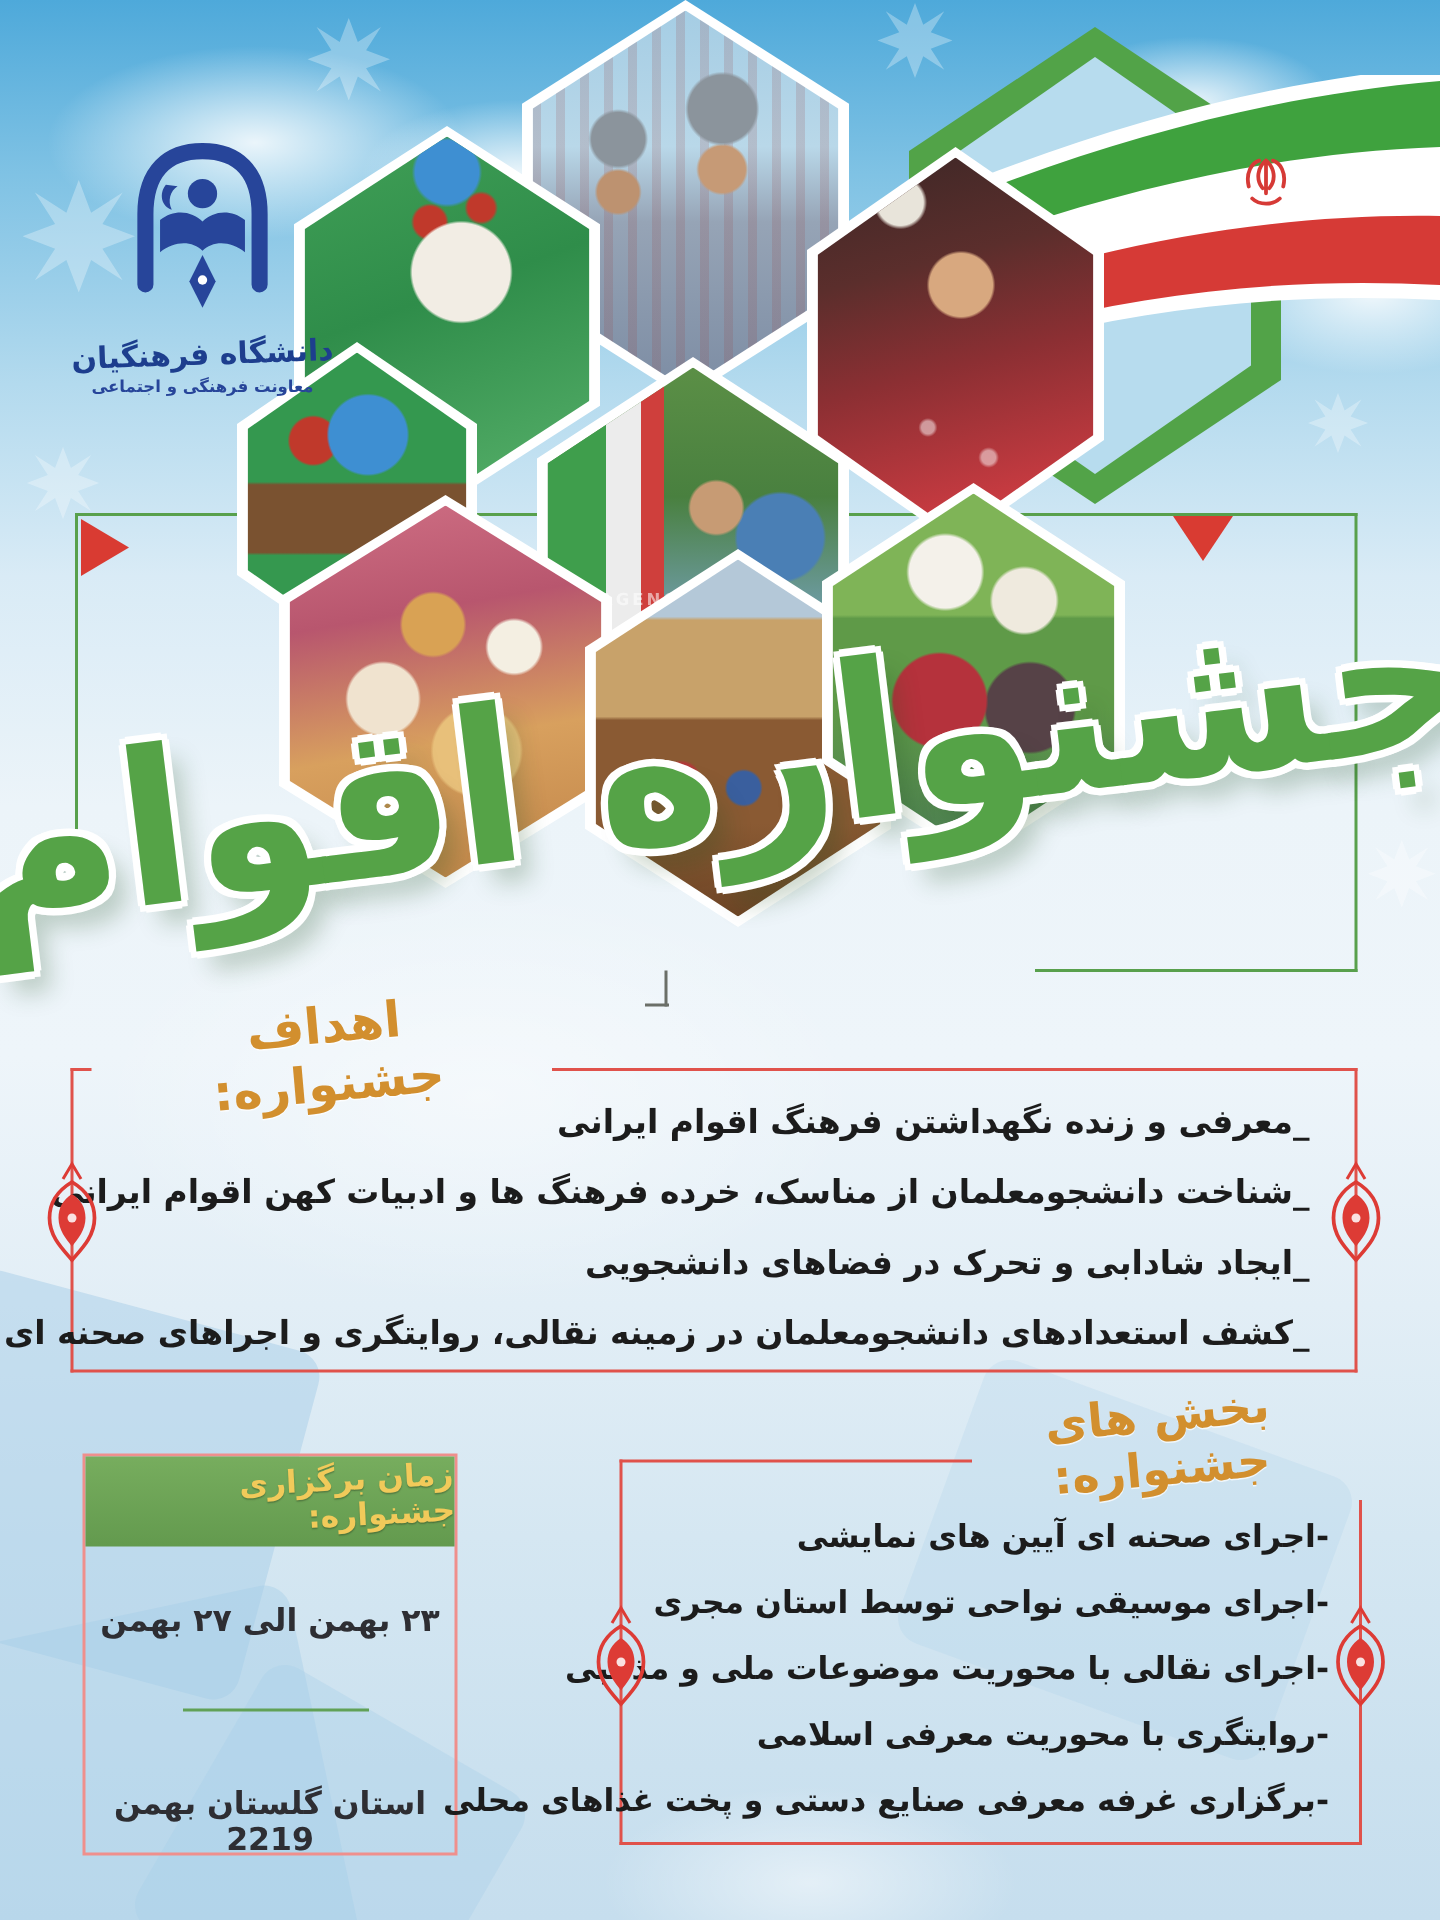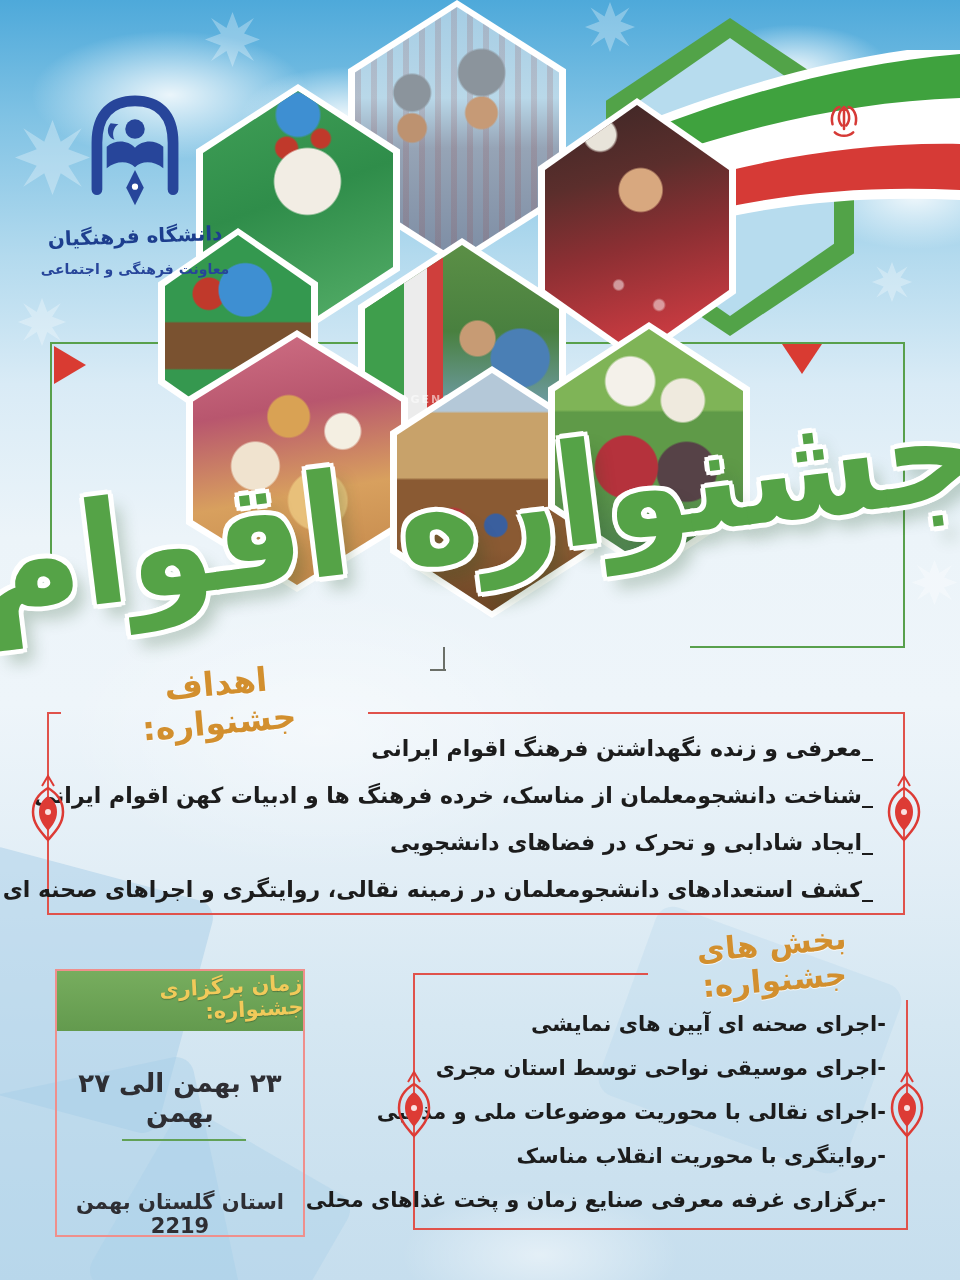--- a/index.html
+++ b/index.html
@@ -25,21 +25,21 @@
   .hex-inner{position:absolute;inset:7px;}
   .hex-ring-outer{position:absolute;background:#52a348;z-index:2;}
   .hex-ring-inner{position:absolute;inset:20px;background:#b7dcee;}
   .watermark{position:absolute;left:18%;top:60%;color:rgba(255,255,255,.55);font-size:11px;letter-spacing:2px;font-weight:bold;}
   
   #flag-ribbon{position:absolute;left:612px;top:50px;width:348px;height:190px;z-index:2;}
   
   #logo-block{position:absolute;left:40px;top:92px;width:190px;z-index:3;text-align:center;}
   #logo-mark{margin:0 auto;width:112px;height:122px;}
   .logo-org{color:#1d3e8e;font-weight:bold;font-size:20px;transform:rotate(-2deg);margin-top:6px;}
-  .logo-dept{color:#27459a;font-weight:bold;font-size:14px;margin-top:13px;}
+  .logo-dept{color:#27459a;font-weight:bold;font-size:11px;margin-top:3px;}
   
   #main-title{
     position:absolute;left:-20px;top:352px;width:1000px;height:310px;z-index:6;
     display:flex;align-items:center;justify-content:center;pointer-events:none;
   }
   #main-title span{
     display:block;transform:rotate(-7deg) scaleX(.97);
     font-size:142px;font-weight:bold;color:#55a347;white-space:nowrap;direction:rtl;
     text-shadow:-5px 0 0 #fff,5px 0 0 #fff,0 -5px 0 #fff,0 5px 0 #fff,
       -4px -4px 0 #fff,4px -4px 0 #fff,-4px 4px 0 #fff,4px 4px 0 #fff,
@@ -286,25 +286,25 @@
     <path d="M20 14 C30 20 35 28 35 38 C35 50 27 58 20 66 C13 58 5 50 5 38 C5 28 10 20 20 14 Z" fill="none" stroke="#dd3b35" stroke-width="2.5"></path>
     <path d="M20 22 C26 26 29 31 29 38 C29 46 24 52 20 57 C16 52 11 46 11 38 C11 31 14 26 20 22 Z" fill="#dd3b35"></path>
     <circle cx="20" cy="38" r="3" fill="#ffffff" opacity=".85"></circle>
       </svg>
   </div>
 
   <div id="sections-list" class="list" style="left:428px;top:1012px;width:458px;height:200px;">
     <div class="item">-اجرای صحنه ای آیین های نمایشی</div>
     <div class="item">-اجرای موسیقی نواحی توسط استان مجری</div>
     <div class="item">-اجرای نقالی با محوریت موضوعات ملی و مذهبی</div>
-    <div class="item">-روایتگری با محوریت انقلاب مناسک</div>
-    <div class="item">-برگزاری غرفه معرفی صنایع زمان و پخت غذاهای محلی</div>
+    <div class="item">-روایتگری با محوریت معرفی اسلامی</div>
+    <div class="item">-برگزاری غرفه معرفی صنایع دستی و پخت غذاهای محلی</div>
   </div>
 
   <div id="schedule-border"></div>
   <div id="schedule-band">
     <div class="band-text">زمان برگزاری جشنواره:</div>
   </div>
-  <div class="schedule-text" style="top:1068px;font-size:26px;">۲۳ بهمن الی ۲۷ بهمن</div>
+  <div class="schedule-text" style="top:1068px;font-size:21px;">۲۳ بهمن الی ۲۷ بهمن</div>
   <div id="schedule-divider"></div>
   <div class="schedule-text" style="top:1190px;font-size:21px;">استان گلستان بهمن 2219</div>
 
 </div>
 
 </body></html>

